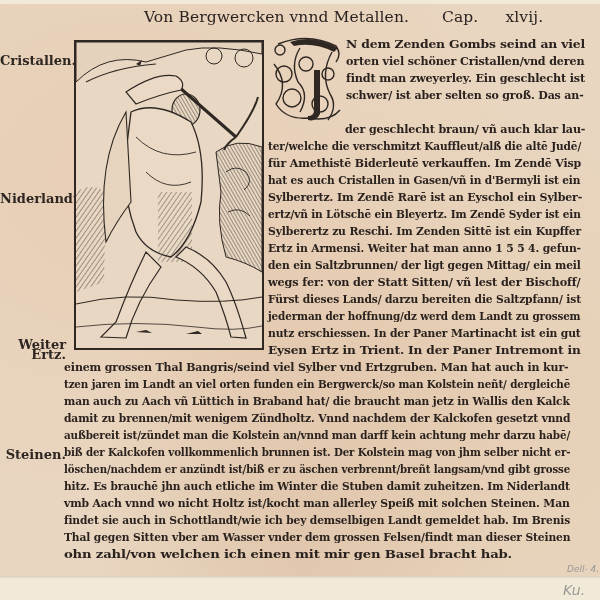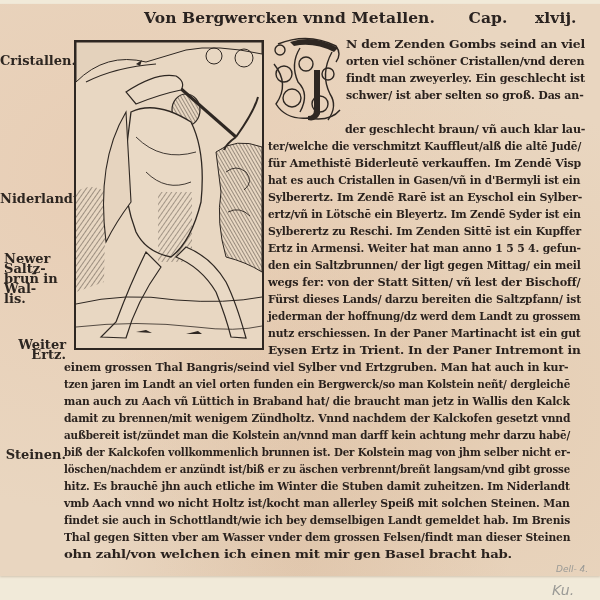--- a/index.html
+++ b/index.html
@@ -26,21 +26,21 @@
         radial-gradient(ellipse at 50% 95%, rgba(210,175,145,0.35), transparent 50%),
         #e9d6c0;
       box-shadow: 0 1px 2px rgba(120,90,60,0.25);
     }
     .running-head {
       position: absolute;
       left: 144px; top: 4px;
       width: 456px;
       height: 24px;
       font-family: "DejaVu Serif", serif;
-      font-weight: bold;
+      font-weight: normal;
       font-size: 15.5px;
       color: #2a2320;
       letter-spacing: 0.1px;
       white-space: nowrap;
     }
     .running-head .cap {
       margin-left: 28px;
     }
     .running-head .num {
       margin-left: 22px;
@@ -81,42 +81,38 @@
     .line {
       height: 17px;
       line-height: 17px;
       letter-spacing: -0.15px;
     }
     .annot {
       position: absolute;
       font-family: "DejaVu Sans", sans-serif;
       font-style: italic;
       color: #9a9a96;
+      margin-left: 11px;
     }
   </style>
 </head>
 <body>
 
 <div class="mat"></div>
 
 <div class="paper">
 
   <div class="running-head">
     <span>Von Bergwercken vnnd Metallen.</span>
     <span class="cap">Cap.</span>
     <span class="num">xlvij.</span>
   </div>
 
   <div class="marginalia" style="top:52px;">Cristallen.</div>
   <div class="marginalia" style="top:190px;">Niderlandt.</div>
-  <div class="marginalia left-aligned" style="top:250px;">
-    <div>Newer Saltz-</div>
-    <div>bruñ in Wal-</div>
-    <div>lis.</div>
-  </div>
   <div class="marginalia" style="top:336px;">Weiter Ertz.</div>
   <div class="marginalia" style="top:446px;">Steinen.</div>
 
   <div class="woodcut">
     <svg width="186" height="306" viewBox="0 0 186 306">
       <defs>
         <pattern id="hatch" width="4" height="4" patternUnits="userSpaceOnUse" patternTransform="rotate(35)">
           <line x1="0" y1="0" x2="0" y2="4" stroke="#3a302a" stroke-width="1.1"></line>
         </pattern>
         <pattern id="hatch2" width="3" height="3" patternUnits="userSpaceOnUse" patternTransform="rotate(-30)">

